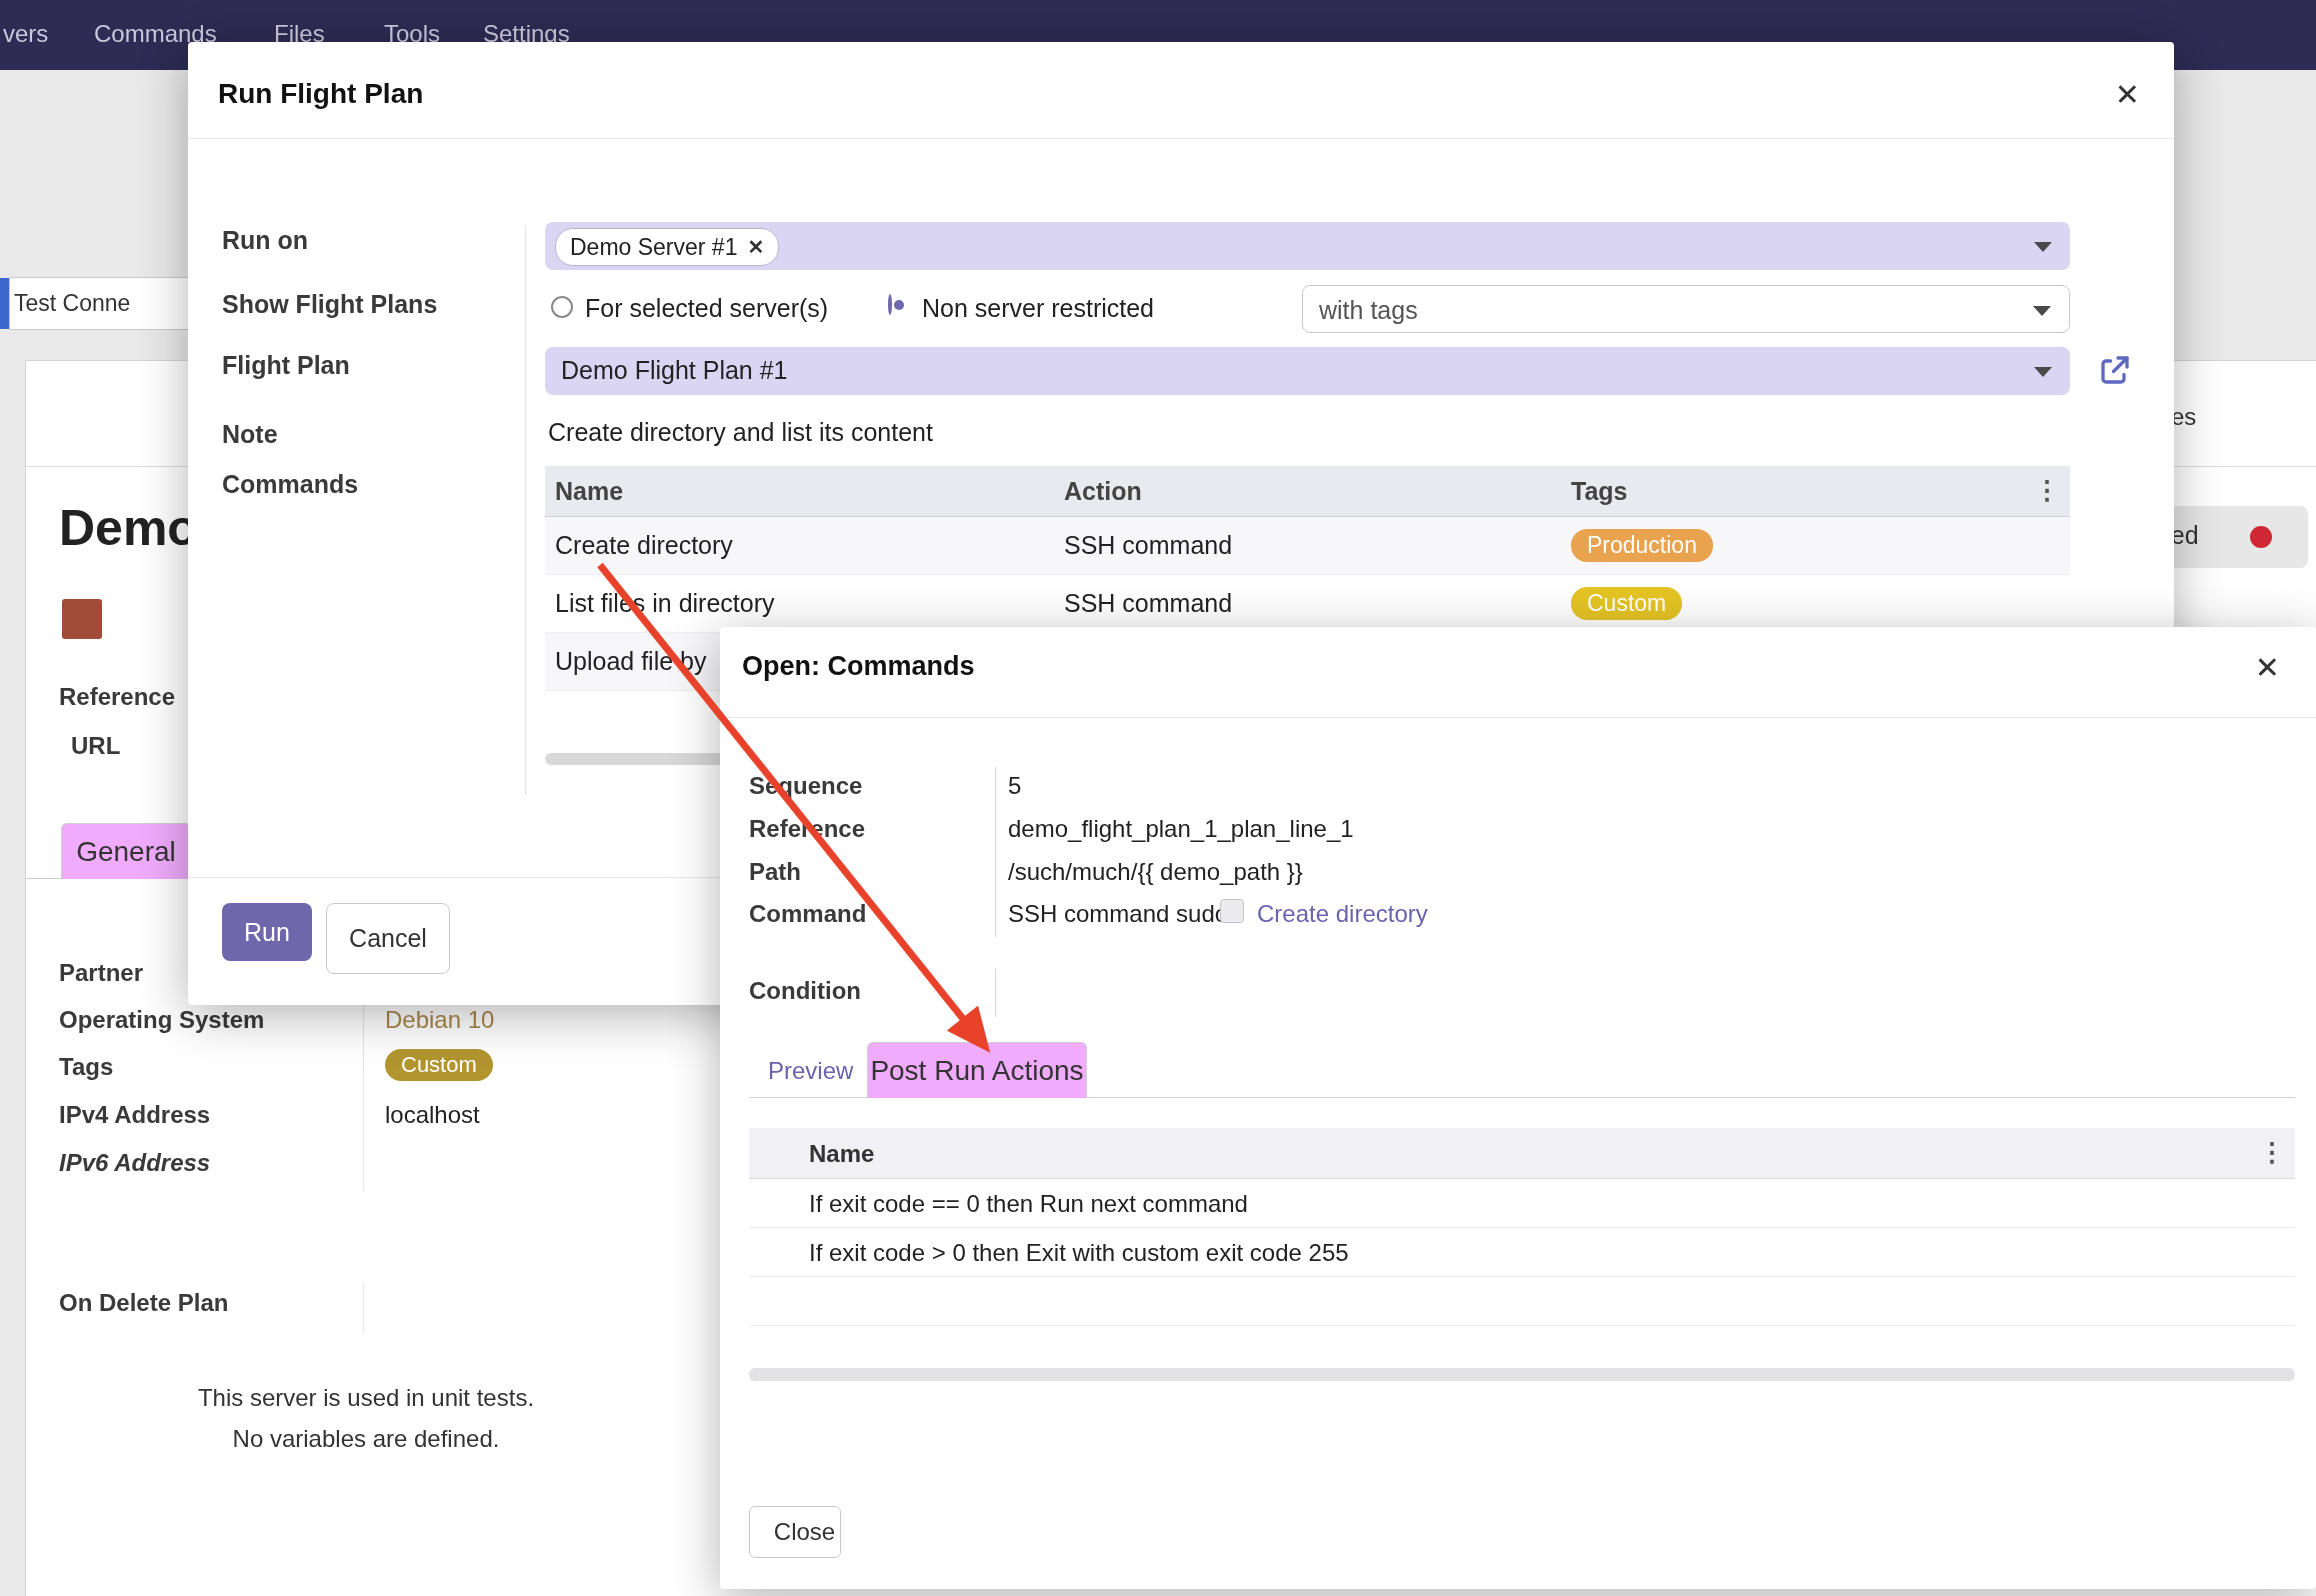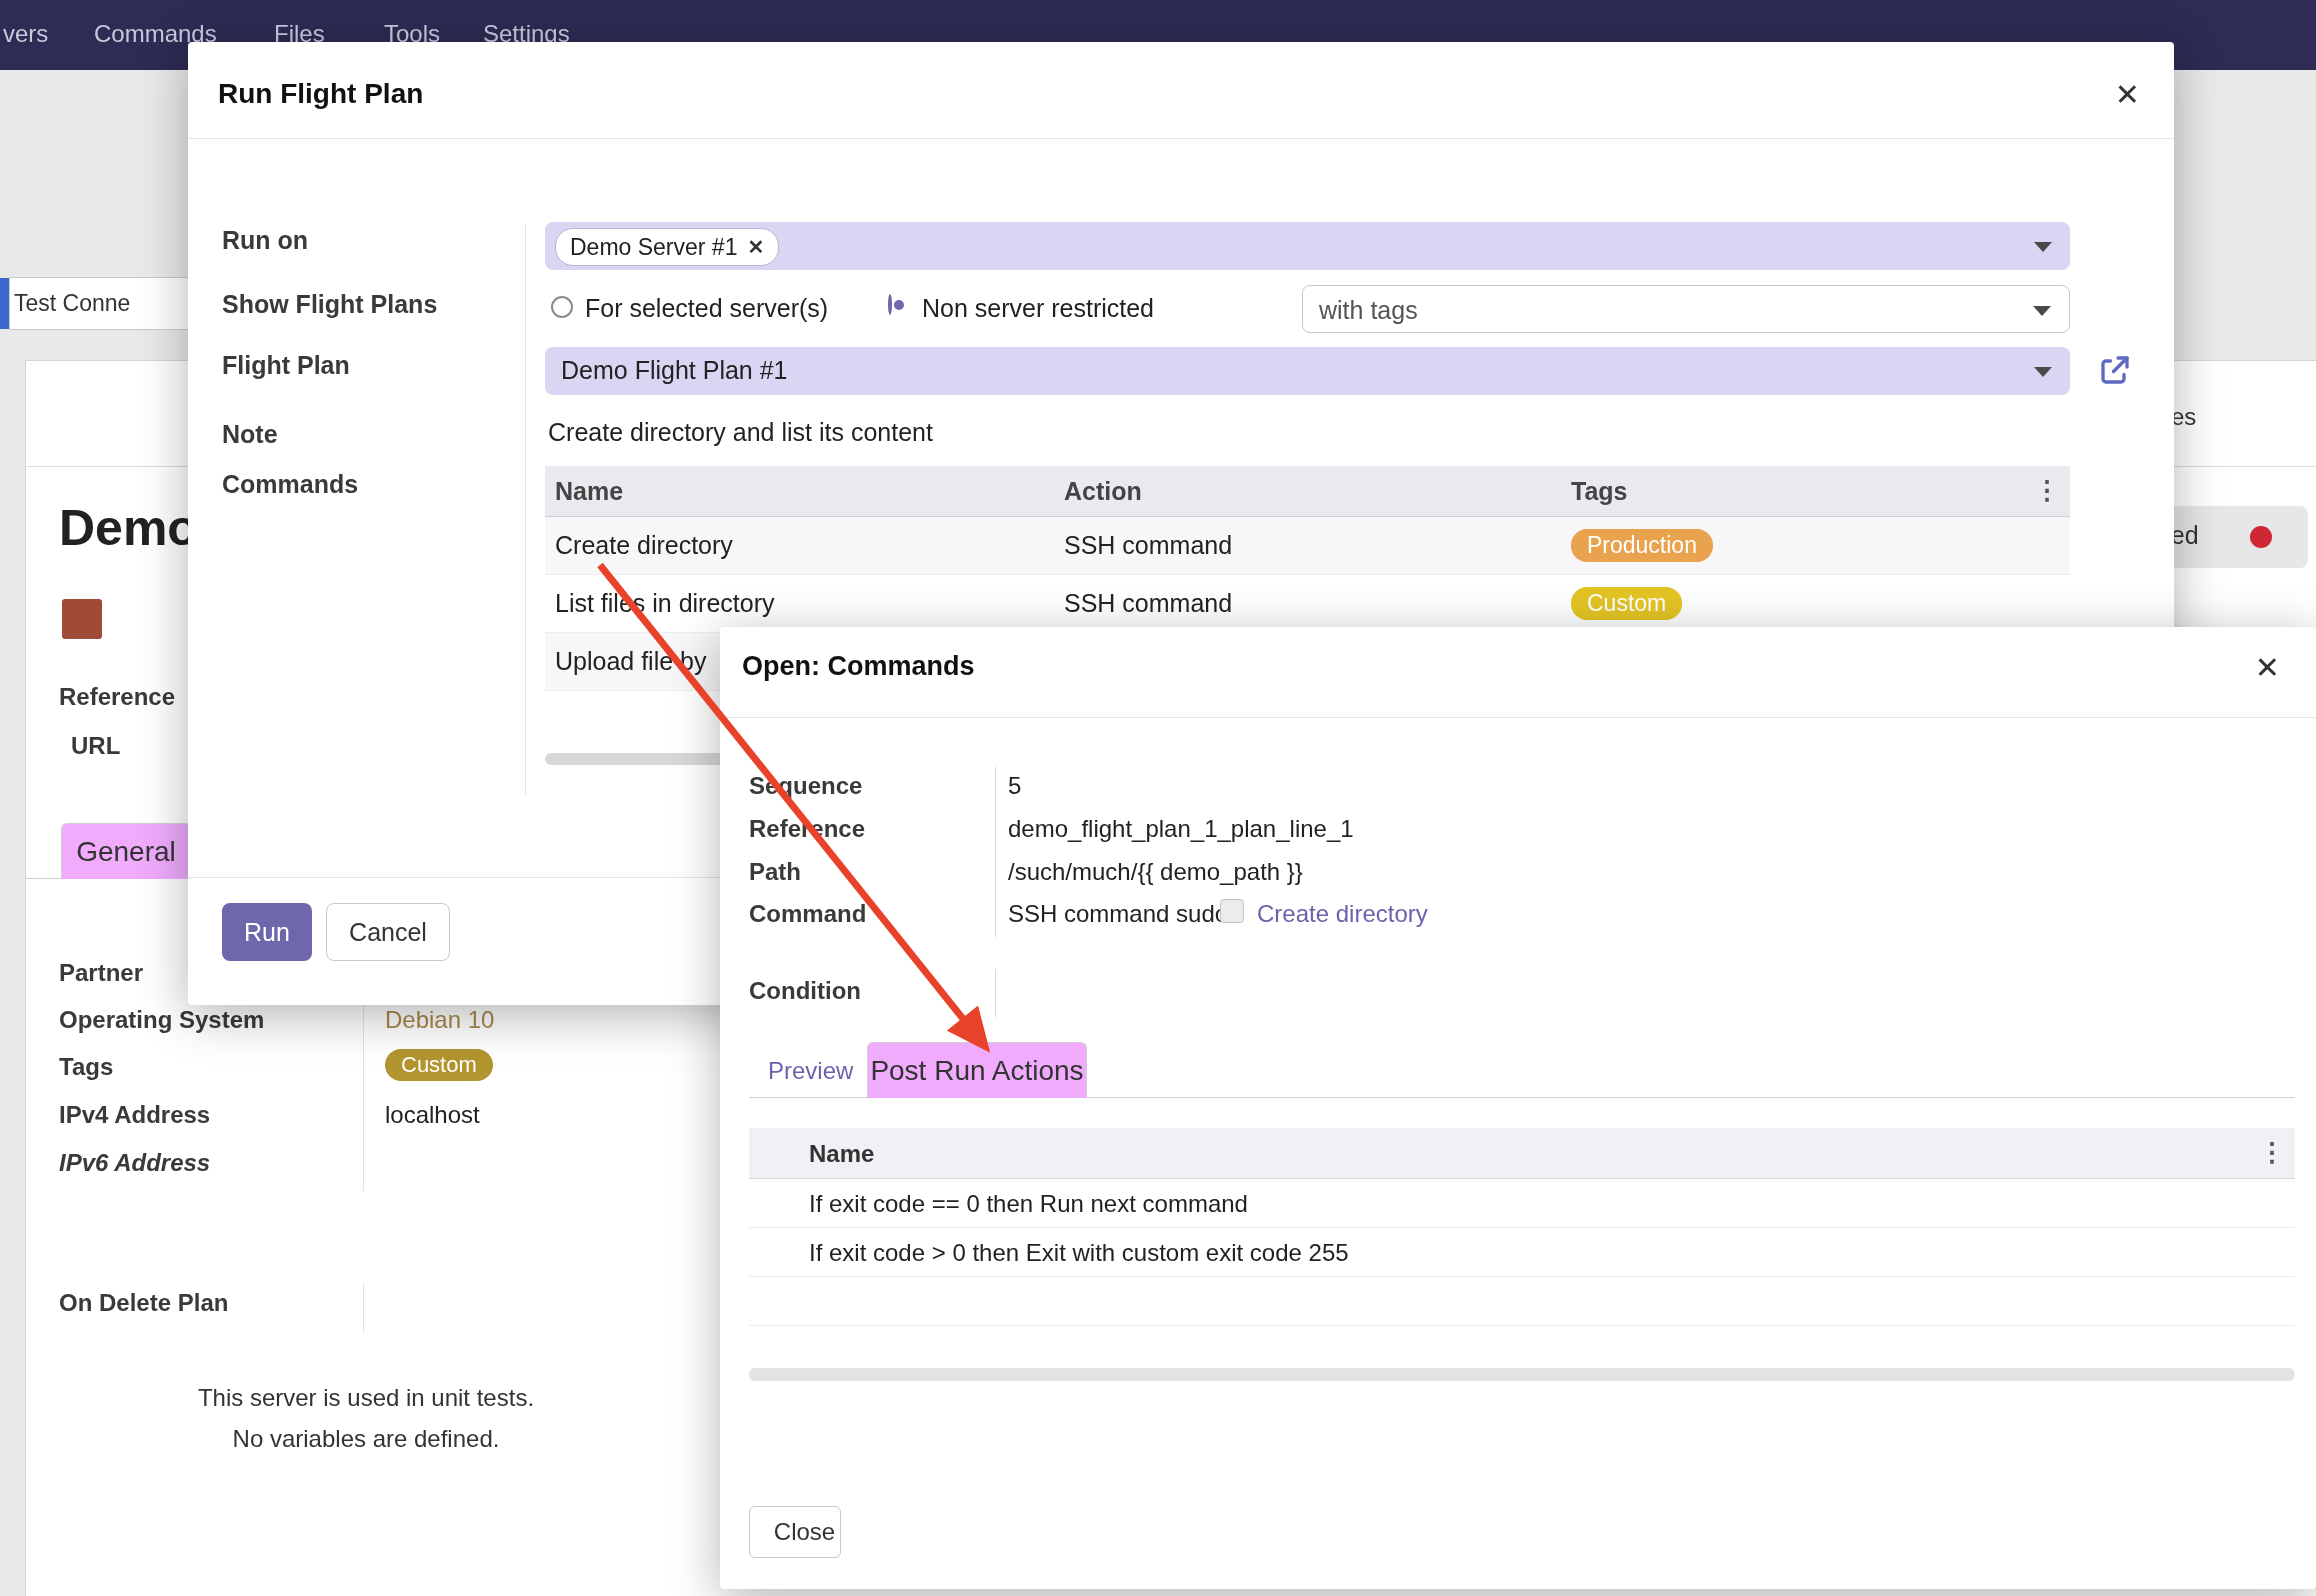--- a/index.html
+++ b/index.html
@@ -164,21 +164,21 @@
         <span class="abs pill badge-custom-bright" style="left:1026px;top:12px;font-size:23px;">Custom</span>
       </div>
       <div class="abs" style="left:0;top:167px;width:1525px;height:58px;background:#f7f7fa;border-bottom:1px solid #ededf1;box-sizing:border-box;">
         <span class="abs td" style="left:10px;top:14px;">Upload file by</span>
       </div>
     </div>
     <div class="abs scroll-thumb" style="left:357px;top:711px;width:215px;height:12px;"></div>
 
     <div class="abs hline" style="left:0;top:835px;width:1986px;background:#e6e6e6;"></div>
     <div class="abs btn" style="left:34px;top:861px;width:90px;height:58px;background:#6f67ab;border:none;color:#fff;font-size:25px;border-radius:8px;">Run</div>
-    <div class="abs btn" style="left:138px;top:861px;width:124px;height:58px;font-size:25px;border-radius:8px;">Cancel</div>
+    <div class="abs btn" style="left:138px;top:861px;width:124px;height:71px;font-size:25px;border-radius:8px;">Cancel</div>
   </div>
 
   <div class="abs modal" style="left:720px;top:627px;width:1596px;height:962px;z-index:20;">
     <div class="abs modal-title" style="left:22px;top:24px;font-size:27px;">Open: Commands</div>
     <span class="abs close-x" style="right:36px;top:26px;">✕</span>
     <div class="abs hline" style="left:0;top:90px;width:1596px;background:#e6e6e6;"></div>
 
     <span class="abs lbl" style="left:29px;top:145px;">Sequence</span>
     <span class="abs lbl" style="left:29px;top:188px;">Reference</span>
     <span class="abs lbl" style="left:29px;top:231px;">Path</span>

